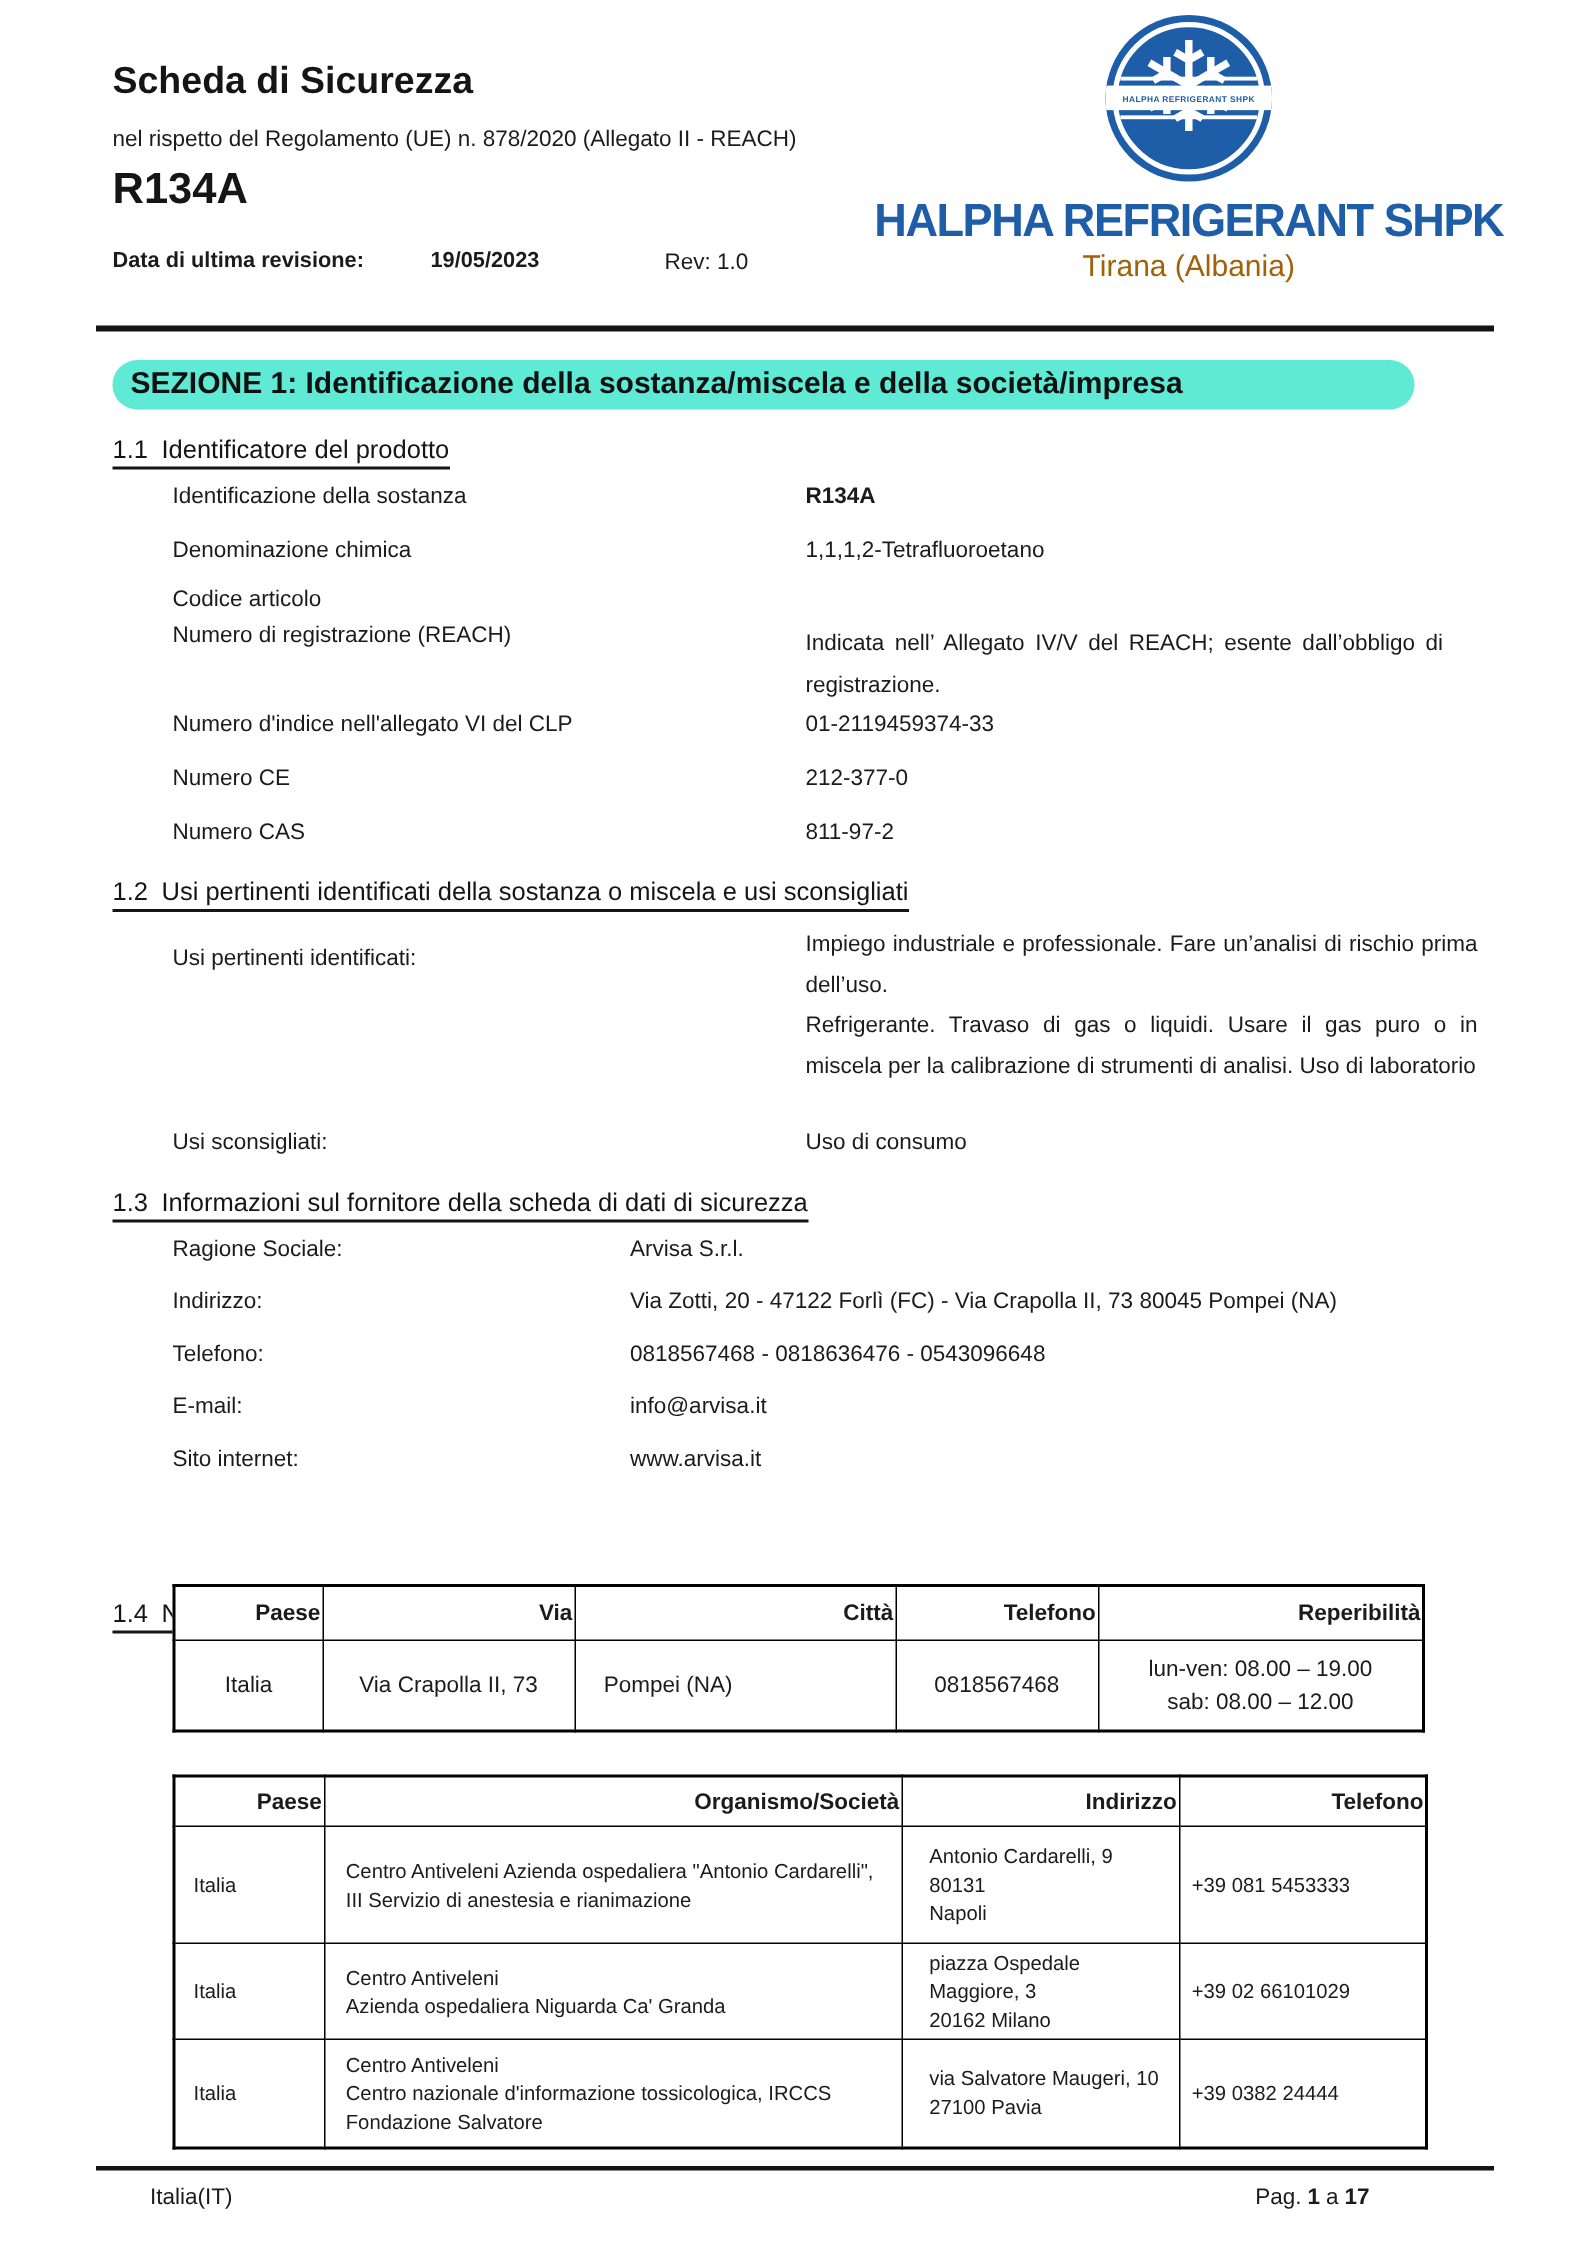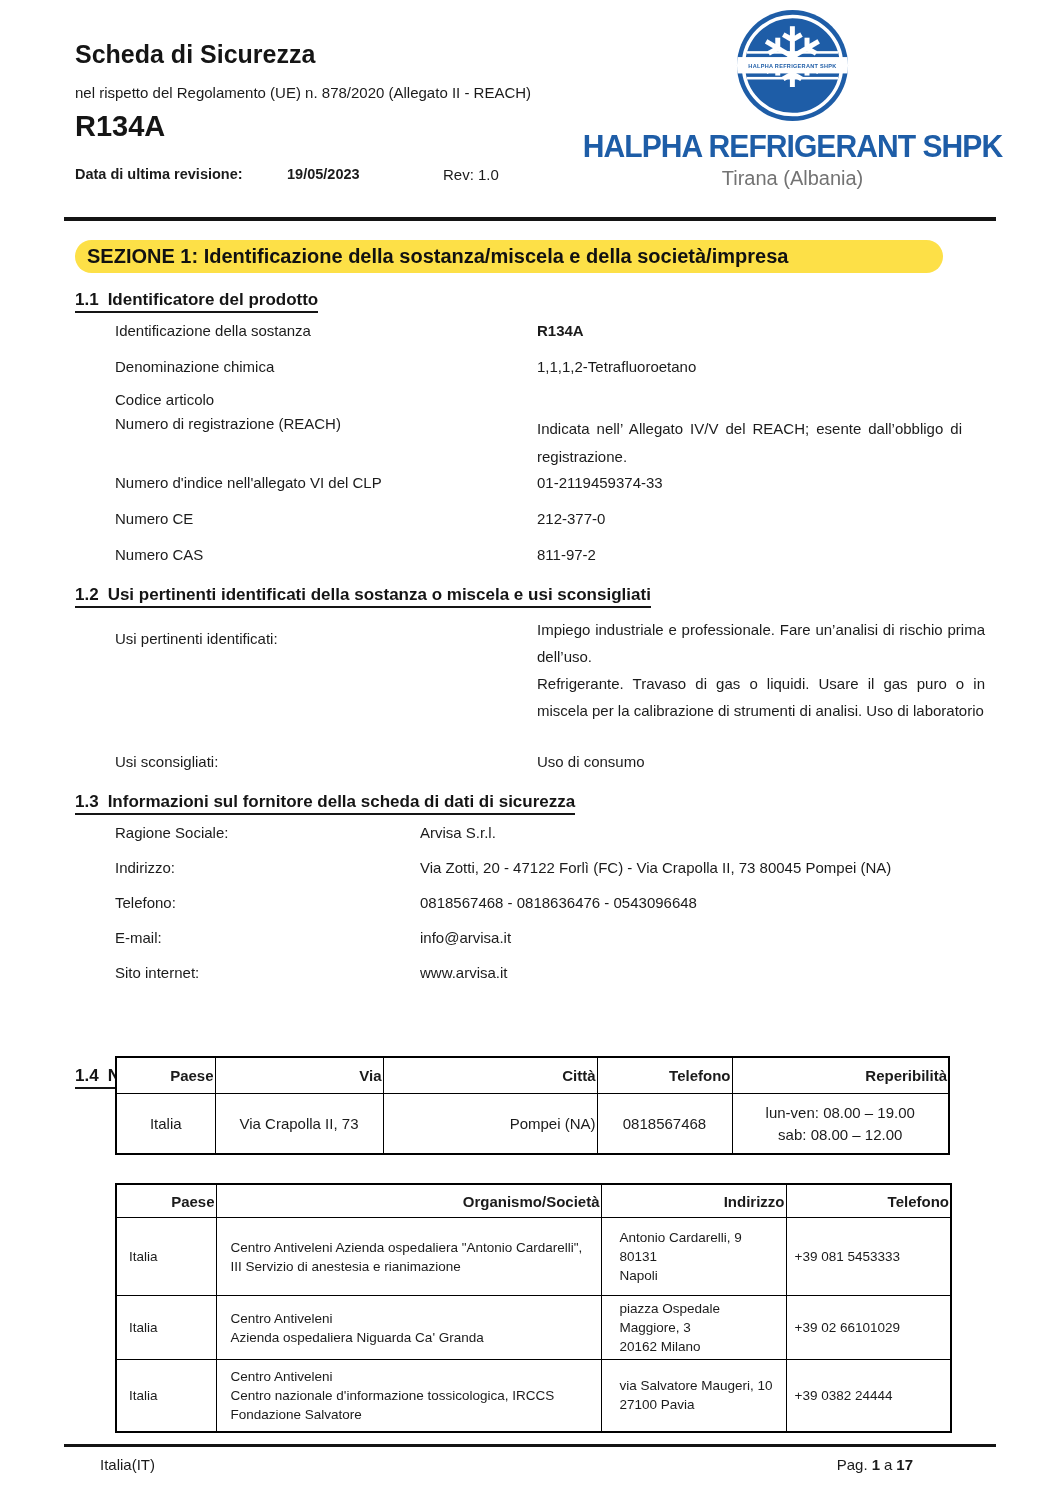--- a/index.html
+++ b/index.html
@@ -15,51 +15,51 @@
   .doc-title{left:75px;top:40px;font-size:25px;font-weight:bold;color:#151515;white-space:nowrap;}
   .doc-subtitle{left:75px;top:84px;font-size:15px;white-space:nowrap;}
   .doc-product{left:75px;top:110px;font-size:29px;font-weight:bold;color:#151515;}
   .rev-label{left:75px;top:166px;font-size:14.5px;font-weight:bold;white-space:nowrap;}
   .rev-date{left:287px;top:166px;font-size:14.5px;font-weight:bold;}
   .rev-num{left:443px;top:166px;font-size:15px;}
 
   .logo-wrap{left:570px;top:8px;width:445px;text-align:center;}
   .logo-emblem{display:block;margin:0 auto;width:115px;height:115px;}
   .logo-company{margin-top:6px;font-size:31px;font-weight:bold;letter-spacing:-1px;color:#1e5da7;white-space:nowrap;transform:scaleX(.97);transform-origin:center;}
-  .logo-city{margin-top:2px;font-size:20px;color:#737373;}
+  .logo-city{margin-top:2px;font-size:20px;color:#a16207;}
 
   .top-rule{left:64px;top:217px;width:932px;height:4px;background:#141414;}
 
   
-  .sec-banner{left:75px;top:240px;width:868px;height:33px;background:#fde047;border-radius:17px;}
+  .sec-banner{left:75px;top:240px;width:868px;height:33px;background:#5eead4;border-radius:17px;}
   .sec-banner .t{padding-left:12px;line-height:33px;font-size:20px;font-weight:bold;color:#111;white-space:nowrap;}
 
   
-  .subhead{left:75px;font-size:17px;font-weight:bold;color:#151515;white-space:nowrap;}
+  .subhead{left:75px;font-size:17px;font-weight:normal;color:#151515;white-space:nowrap;}
   .subhead .inner{display:inline-block;border-bottom:2px solid #151515;padding-bottom:1px;}
   .subhead .num{margin-right:9px;}
 
   
   .kv{left:115px;width:910px;font-size:15px;}
   .kv .k{position:absolute;left:0;top:0;white-space:nowrap;}
   .kv .v{position:absolute;left:422px;top:0;white-space:nowrap;}
   .kv .v.just{white-space:normal;width:425px;text-align:justify;line-height:28px;}
   .kv13 .v{left:305px;}
   .kv .v.vwide{white-space:normal;width:448px;text-align:justify;line-height:27px;}
   .kv .k.drop{top:14px;}
 
   
   table{border-collapse:collapse;table-layout:fixed;background:#fff;}
   .tbl{border:2px solid #000;}
   .tbl th,.tbl td{border:1px solid #000;overflow:hidden;}
   .tbl th{font-size:15px;font-weight:bold;text-align:right;vertical-align:middle;}
   .t-emerg{left:115px;top:1056px;}
   .t-emerg th{height:33px;}
   .t-emerg td{height:57px;font-size:15px;text-align:center;vertical-align:middle;}
-  .t-emerg td.city{text-align:right;padding-left:32px;}
+  .t-emerg td.city{text-align:left;padding-left:19px;}
   .t-emerg td.rep{line-height:22px;}
   .t-poison{left:115px;top:1183px;}
   .t-poison th{height:30px;}
   .t-poison td{font-size:13.5px;line-height:19px;vertical-align:middle;text-align:left;}
   .t-poison td.paese{padding-left:12px;}
   .t-poison td.org{padding-left:14px;padding-right:6px;}
   .t-poison td.addr{padding-left:18px;padding-right:4px;}
   .t-poison td.tel{padding-left:8px;}
 
   

